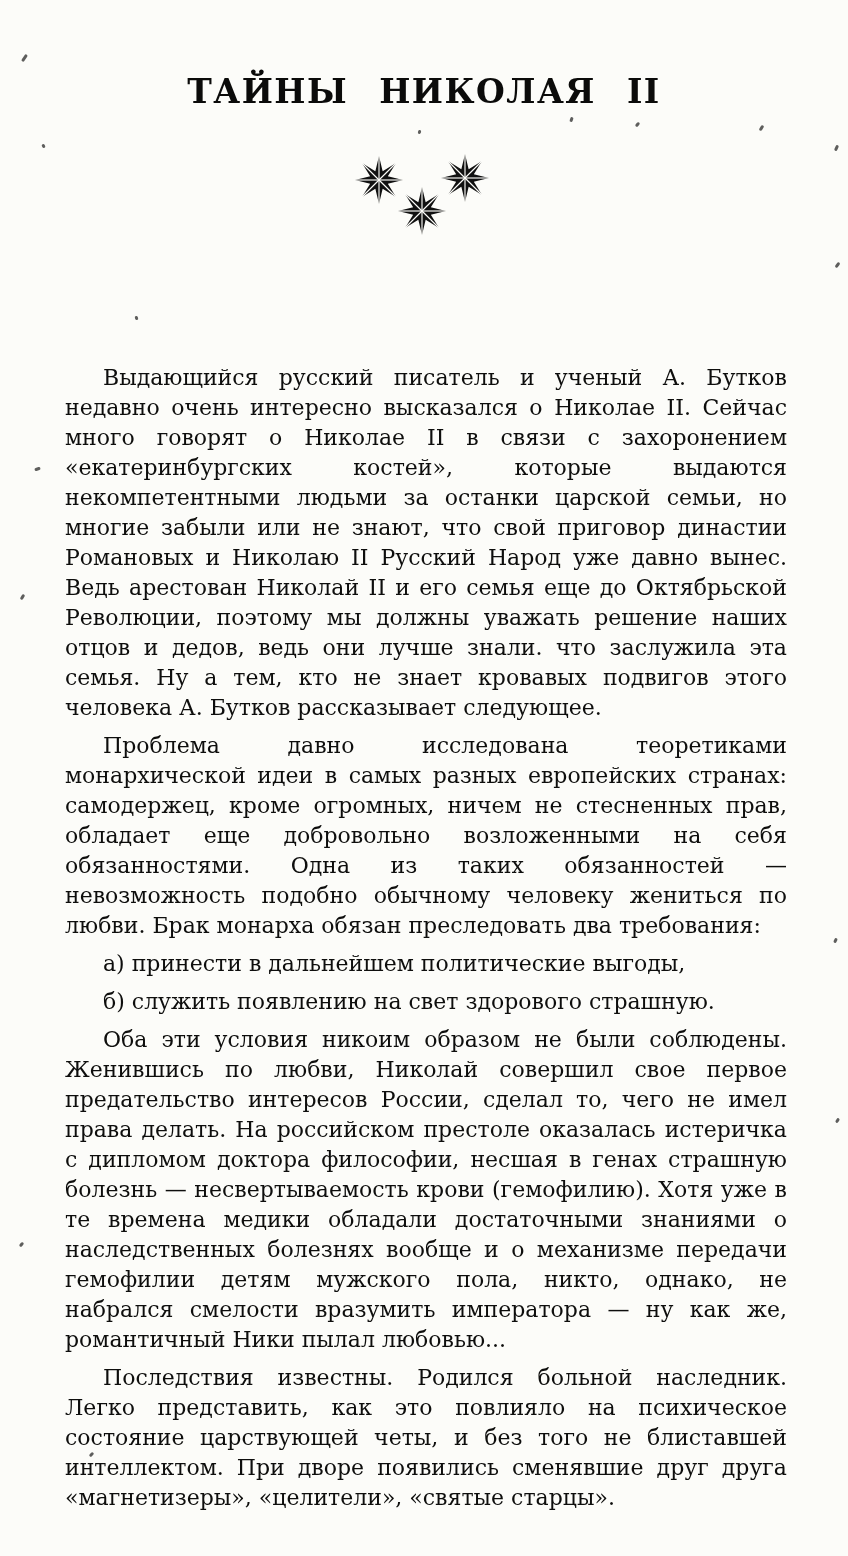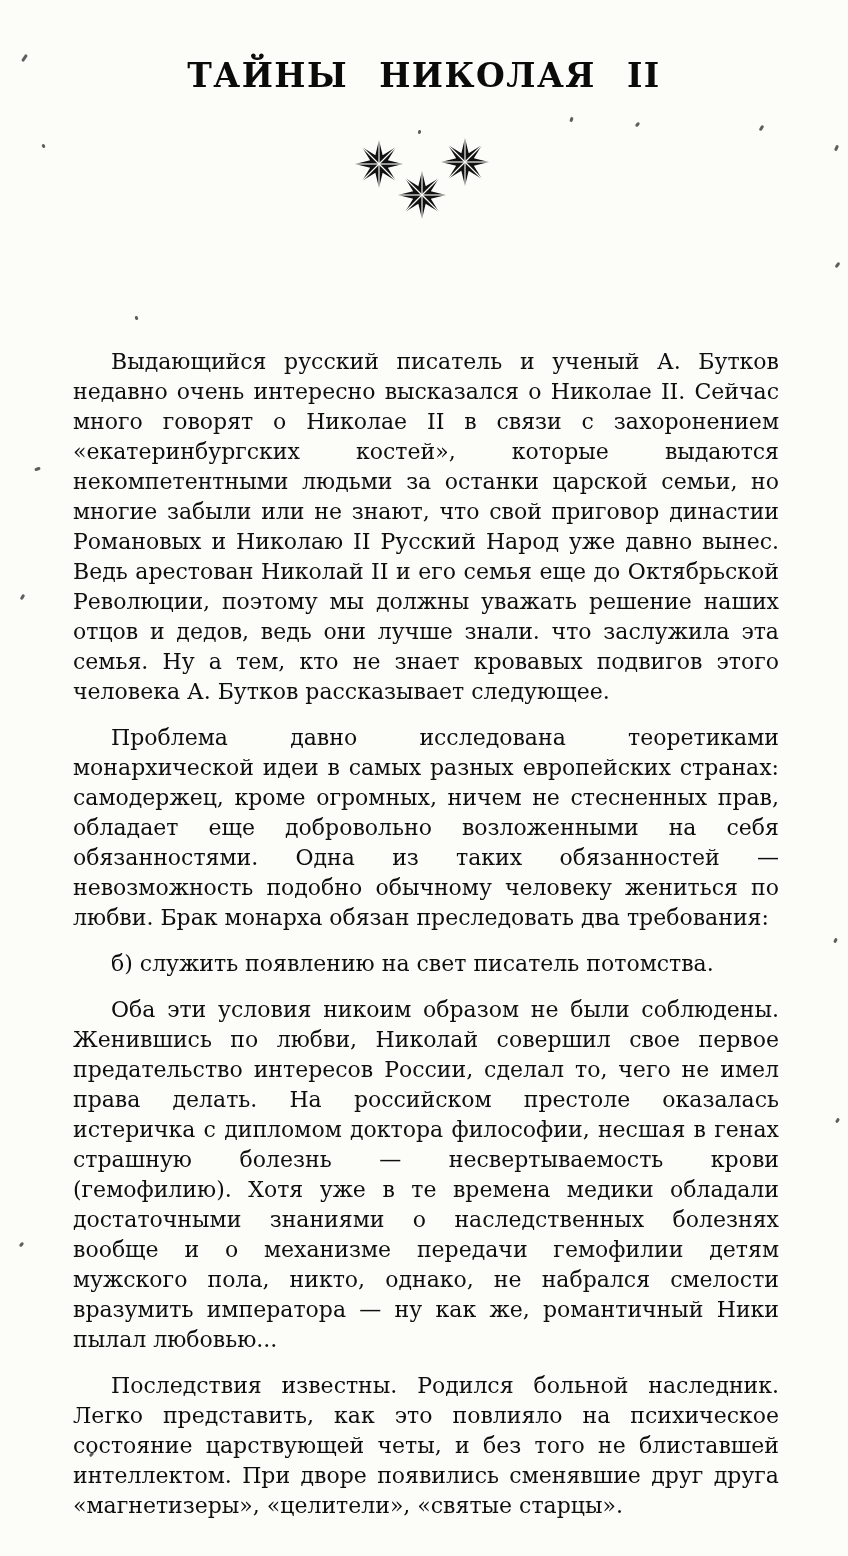--- a/index.html
+++ b/index.html
@@ -6,21 +6,21 @@
   .sheet{
     position:relative;
     width:848px;height:1556px;
     margin:0 auto;
     background:#fcfcf9;
     color:#0e0e0d;
     font-family:"DejaVu Serif", serif;
     overflow:hidden;
   }
   .title{
-    margin:0;
+    margin:16px;
     padding-top:56px;
     text-align:center;
     font-size:33px;
     font-weight:bold;
     letter-spacing:1.5px;
     word-spacing:18px;
     color:#0b0b0a;
   }
   .ornament{
     position:relative;
@@ -31,21 +31,21 @@
   .star.s1{left:10px;top:2px;}
   .star.s2{left:96px;top:0px;}
   .star.s3{left:53px;top:33px;}
   .bodytext{
     margin:110px 53px 0 57px;
     font-size:22px;
     line-height:30px;
     text-align:justify;
   }
   .bodytext p{
-    margin:16px;
+    margin:8px;
     text-indent:38px;
   }
   .speck{
     position:absolute;
     width:3px;height:8px;
     background:#2a2a28;
     border-radius:2px;
     opacity:.75;
   }
 </style>
@@ -95,21 +95,22 @@
           <line x1="26" y1="26" x2="8.3" y2="43.7"></line>
         <line x1="26" y1="26" x2="1" y2="26"></line>
           <line x1="26" y1="26" x2="8.3" y2="8.3"></line>
       </g>
     </svg>
   </div>
 
   <div class="bodytext">
     <p>Выдающийся русский писатель и ученый А. Бутков недавно очень интересно высказался о Николае II. Сейчас много говорят о Николае II в связи с захоронением «екатеринбургских костей», которые выдаются некомпетентными людьми за останки царской семьи, но многие забыли или не знают, что свой приговор династии Романовых и Николаю II Русский Народ уже давно вынес. Ведь арестован Николай II и его семья еще до Октябрьской Революции, поэтому мы должны уважать решение наших отцов и дедов, ведь они лучше знали. что заслужила эта семья. Ну а тем, кто не знает кровавых подвигов этого человека А. Бутков рассказывает следующее.</p>
     <p>Проблема давно исследована теоретиками монархической идеи в самых разных европейских странах: самодержец, кроме огромных, ничем не стесненных прав, обладает еще добровольно возложенными на себя обязанностями. Одна из таких обязанностей — невозможность подобно обычному человеку жениться по любви. Брак монарха обязан преследовать два требования:</p>
-    <p>б) служить появлению на свет писатель потомства.</p>
+    <p>а) принести в дальнейшем политические выгоды,</p>
+    <p>б) служить появлению на свет здорового страшную.</p>
     <p>Оба эти условия никоим образом не были соблюдены. Женившись по любви, Николай совершил свое первое предательство интересов России, сделал то, чего не имел права делать. На российском престоле оказалась истеричка с дипломом доктора философии, несшая в генах страшную болезнь — несвертываемость крови (гемофилию). Хотя уже в те времена медики обладали достаточными знаниями о наследственных болезнях вообще и о механизме передачи гемофилии детям мужского пола, никто, однако, не набрался смелости вразумить императора — ну как же, романтичный Ники пылал любовью...</p>
     <p>Последствия известны. Родился больной наследник. Легко представить, как это повлияло на психическое состояние царствующей четы, и без того не блиставшей интеллектом. При дворе появились сменявшие друг друга «магнетизеры», «целители», «святые старцы».</p>
 
   </div>
 
   <div class="speck" style="left:23px;top:54px;transform:rotate(35deg);"></div>
   <div class="speck" style="left:570px;top:117px;transform:rotate(20deg);height:5px;"></div>
   <div class="speck" style="left:636px;top:122px;transform:rotate(40deg);height:5px;"></div>
   <div class="speck" style="left:760px;top:125px;transform:rotate(30deg);height:6px;"></div>
   <div class="speck" style="left:835px;top:145px;transform:rotate(25deg);height:6px;"></div>

